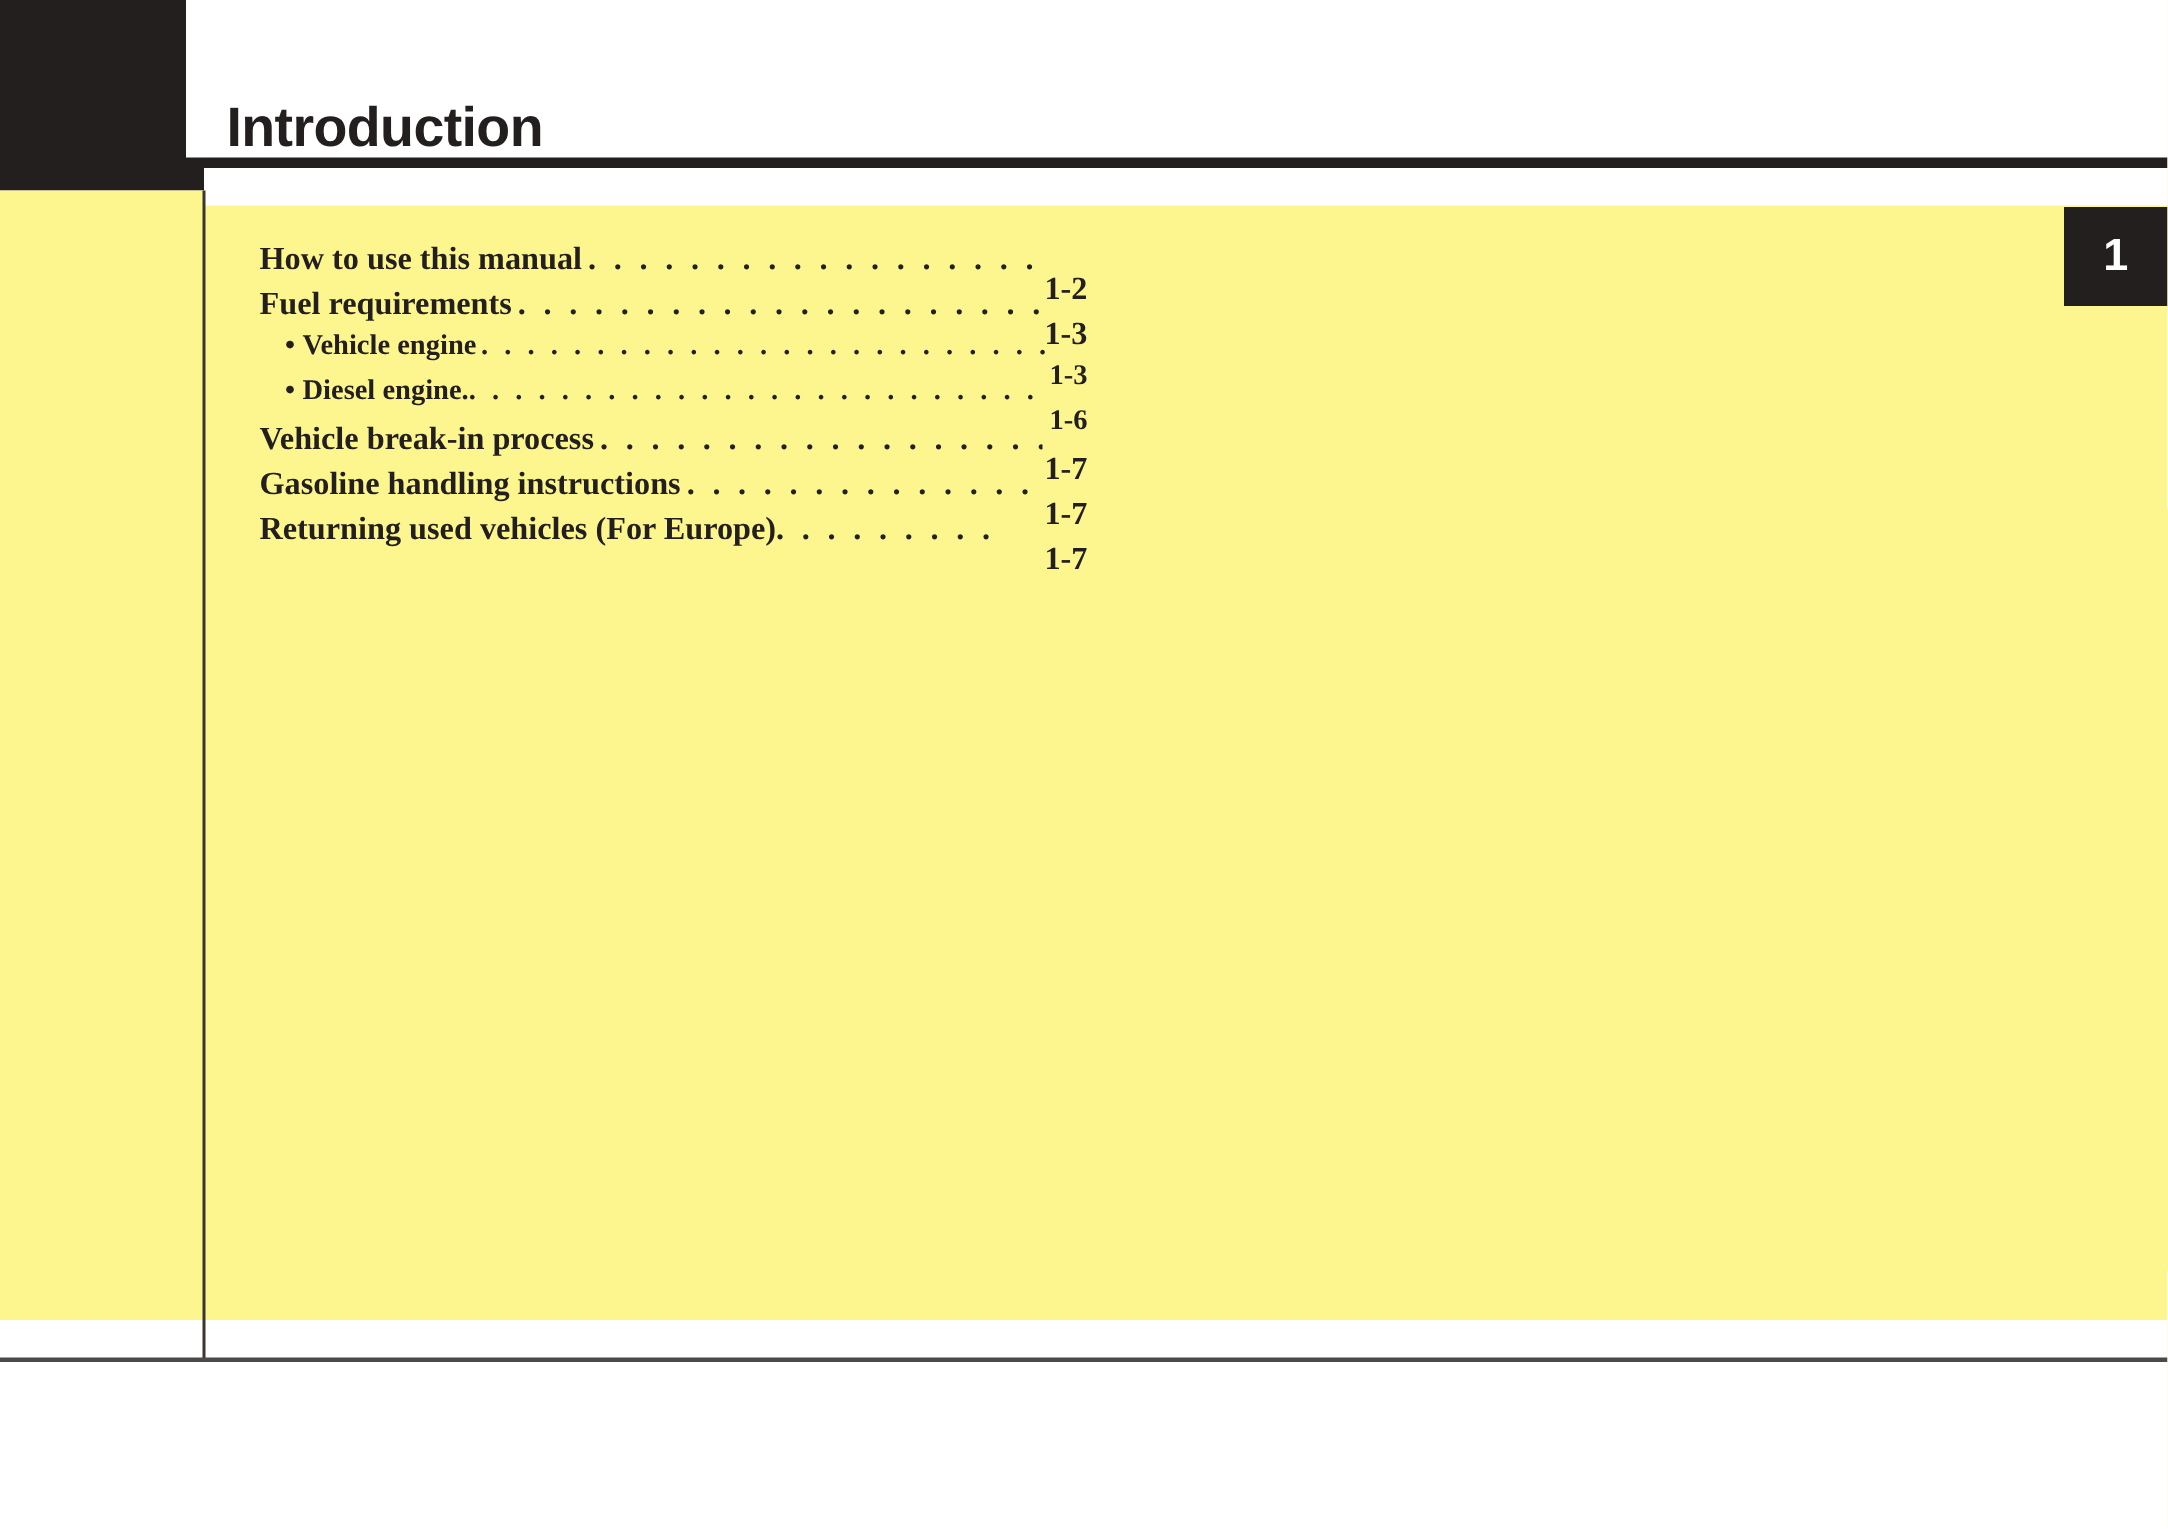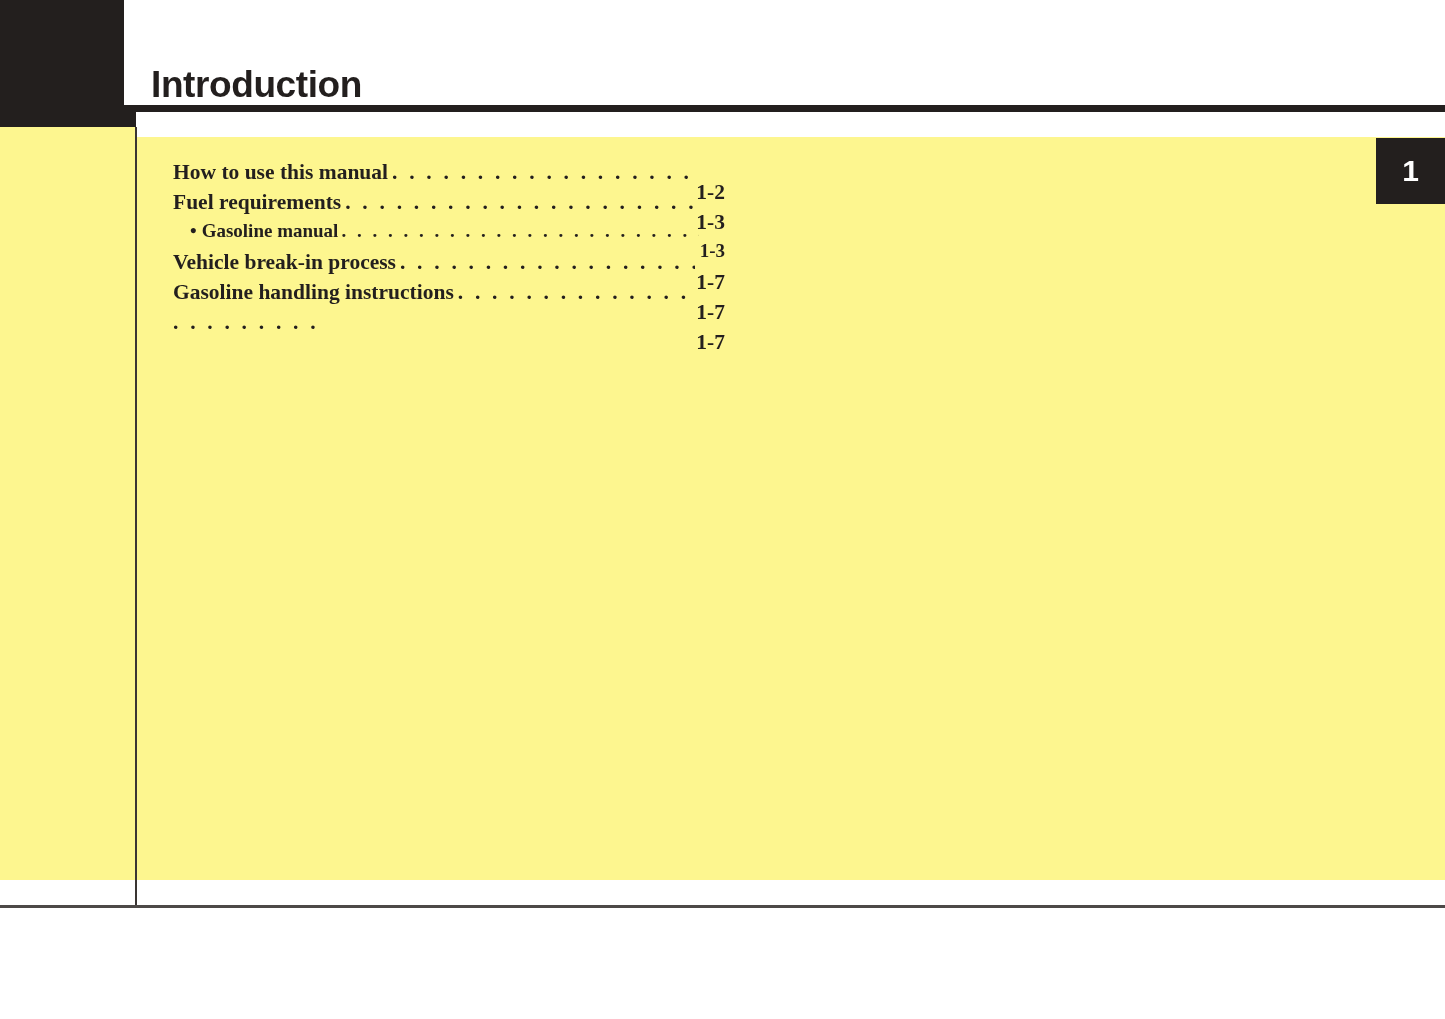--- a/index.html
+++ b/index.html
@@ -214,35 +214,41 @@
         <span class="toc-label"><span>How to use this manual</span></span>
         <span class="toc-leader">. . . . . . . . . . . . . . . . . . . .</span>
         <span class="toc-page">1-2</span>
       </div>
       <div class="toc-row level-1">
         <span class="toc-label"><span>Fuel requirements</span></span>
         <span class="toc-leader">. . . . . . . . . . . . . . . . . . . . . . .</span>
         <span class="toc-page">1-3</span>
       </div>
       <div class="toc-row level-2">
-        <span class="toc-label"><span class="bullet">•</span><span>Gasoline manual</span></span>
+        <span class="toc-label"><span class="bullet">•</span><span>Vehicle engine</span></span>
         <span class="toc-leader">. . . . . . . . . . . . . . . . . . . . . . . . . .</span>
         <span class="toc-page">1-3</span>
+      </div>
+      <div class="toc-row level-2 tight">
+        <span class="toc-label"><span class="bullet">•</span><span>Diesel engine.</span></span>
+        <span class="toc-leader">. . . . . . . . . . . . . . . . . . . . . . . . .</span>
+        <span class="toc-page">1-6</span>
       </div>
       <div class="toc-row level-1">
         <span class="toc-label"><span>Vehicle break-in process</span></span>
         <span class="toc-leader">. . . . . . . . . . . . . . . . . .</span>
         <span class="toc-page">1-7</span>
       </div>
       <div class="toc-row level-1">
         <span class="toc-label"><span>Gasoline handling instructions</span></span>
         <span class="toc-leader">. . . . . . . . . . . . . .</span>
         <span class="toc-page">1-7</span>
       </div>
       <div class="toc-row level-1 tight">
+        <span class="toc-label"><span>Returning used vehicles (For Europe)</span></span>
         <span class="toc-leader">. . . . . . . . .</span>
         <span class="toc-page">1-7</span>
       </div>
     </div>
 
   <div class="bottom-rule"></div>
   <div class="footer-area"></div>
 
 </div>
 

